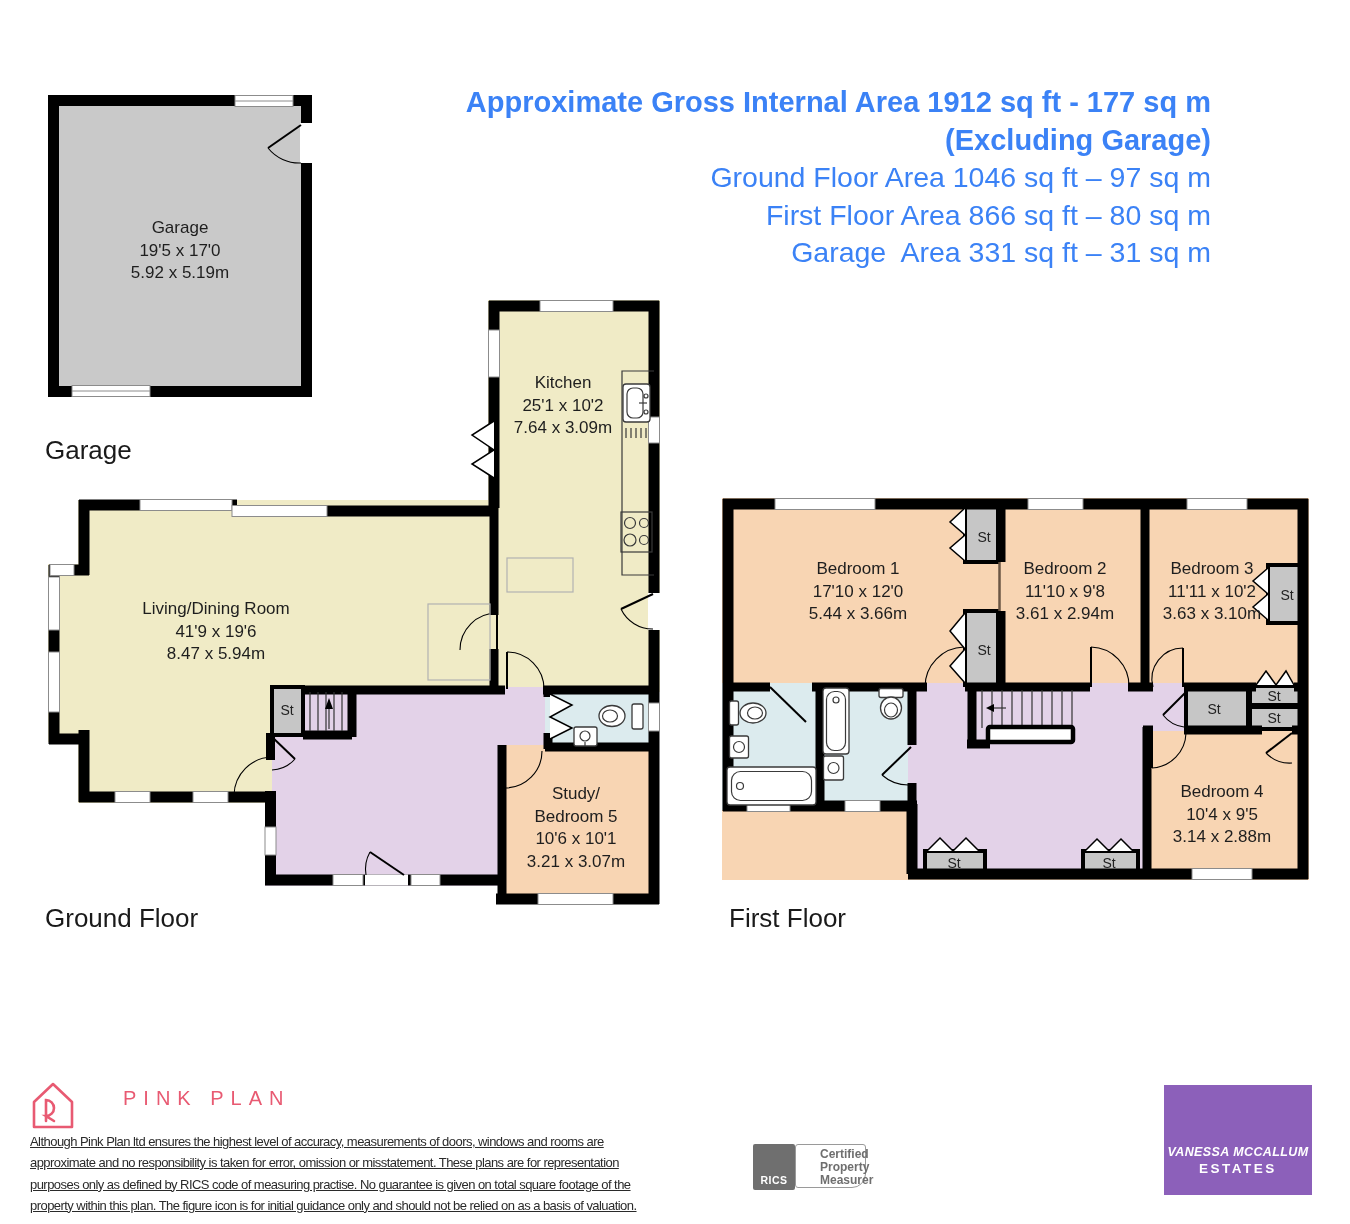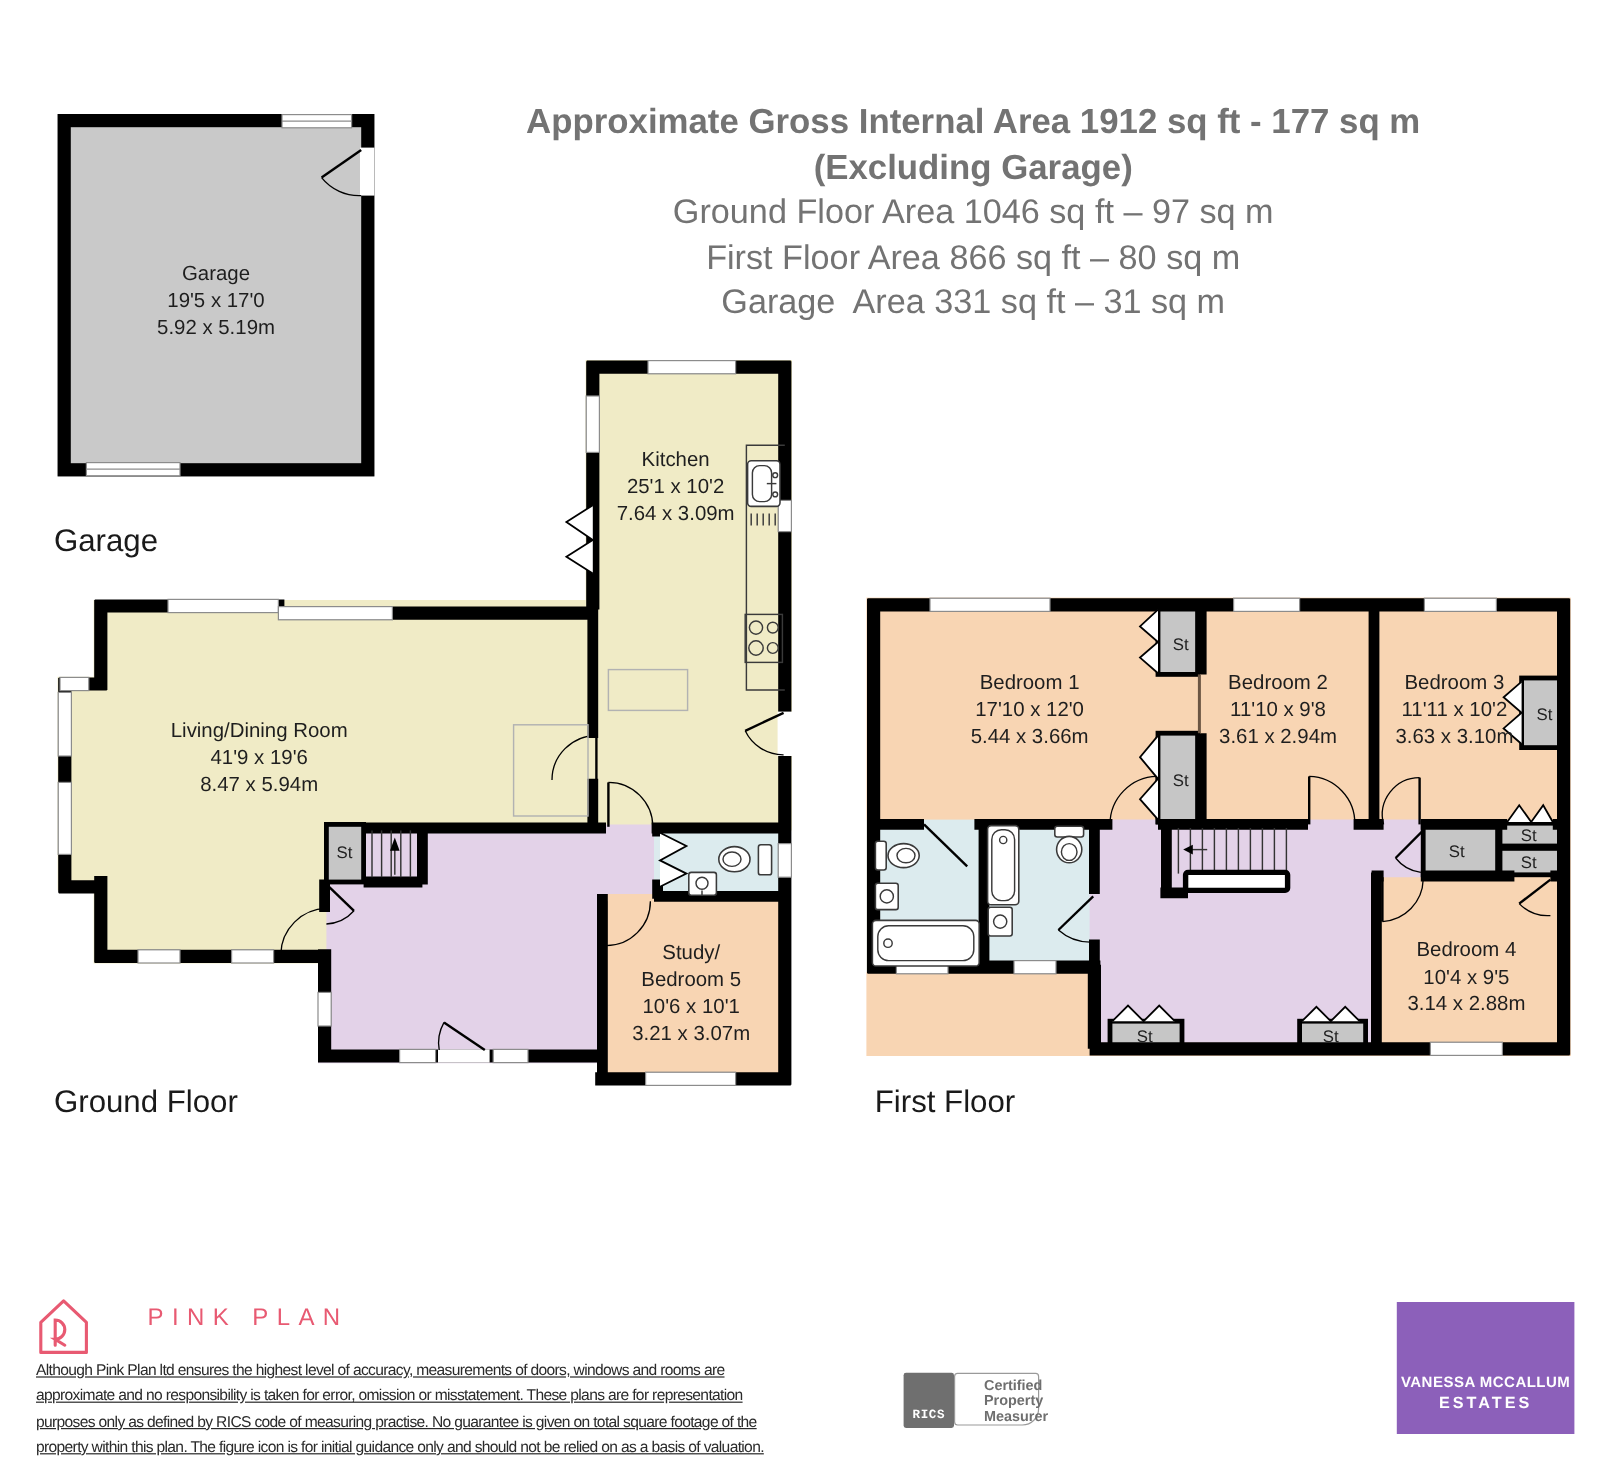--- a/index.html
+++ b/index.html
@@ -20,37 +20,37 @@
   .stbox{fill:var(--storage-gray);stroke:#000;stroke-width:4px;}
   .fx{fill:#fff;stroke:#3a3a3a;stroke-width:1.3px;}
   .fxl{fill:none;stroke:#3a3a3a;stroke-width:1.2px;}
   .tread{stroke:#333;stroke-width:1.2px;}
   .faint{fill:none;stroke:#b2b2b2;stroke-width:1.2px;}
   .lbl{position:absolute;transform:translateX(-50%);text-align:center;font-size:17px;
        line-height:22.5px;color:#1e1e1e;white-space:nowrap;}
   .st-lbl{position:absolute;transform:translate(-50%,-50%);font-size:14px;color:#222;}
   .floor-lbl{position:absolute;font-size:26px;color:#1a1a1a;}
   #title{position:absolute;left:411px;top:84px;width:800px;text-align:center;}
-  .title-line{white-space:pre;font-size:28.5px;line-height:37.5px;color:#737373;}
+  .title-line{white-space:pre;font-size:28.5px;line-height:37.5px;color:#3b82f6;text-align:right;}
   .title-bold{font-weight:bold;font-size:29px;}
   #brand-text{position:absolute;left:84px;top:1087px;font-size:20px;letter-spacing:7px;
               color:var(--brand-pink);font-weight:500;margin-left:39px;}
   #disclaimer{position:absolute;left:30px;top:1131px;font-size:13px;line-height:21.3px;
               color:#2a2a2a;letter-spacing:-0.55px;}
   .disc-line{white-space:pre;text-decoration:underline;}
   #rics{position:absolute;left:753px;top:1144px;width:116px;height:46px;}
   #rics-box{position:absolute;left:0;top:0;width:42px;height:46px;background:var(--rics-gray);border-radius:2px;}
   #rics-name{position:absolute;left:0;width:42px;text-align:center;top:30px;font-size:10.5px;
-             font-weight:bold;color:#fff;letter-spacing:0.5px;font-family:Liberation Mono, monospace;}
+             font-weight:bold;color:#fff;letter-spacing:0.5px;}
   #rics-cert{position:absolute;left:42px;top:0;width:71px;height:44px;background:#fff;
              border:1.4px solid #9a9a9a;border-radius:3px 3px 14px 3px;padding:3px 0 0 24px;box-sizing:border-box;}
   .rics-cert-line{font-size:12px;font-weight:bold;color:var(--rics-gray);line-height:13px;}
   #agency{position:absolute;left:1164px;top:1085px;width:148px;height:110px;background:var(--agency-purple);}
   .agency-line{position:absolute;width:100%;text-align:center;color:#fff;font-weight:bold;}
-  #agency-line1{top:60px;font-size:12.5px;letter-spacing:0.4px;}
+  #agency-line1{top:60px;font-size:12.5px;letter-spacing:0.4px;font-style:italic;}
   #agency-line2{top:76px;font-size:13.5px;letter-spacing:2.5px;}
 </style>
 </head>
 <body>
 
 <div id="stage">
 
 <svg id="plan-svg" width="1350" height="1224" viewBox="0 0 1350 1224">
 
   <g>

